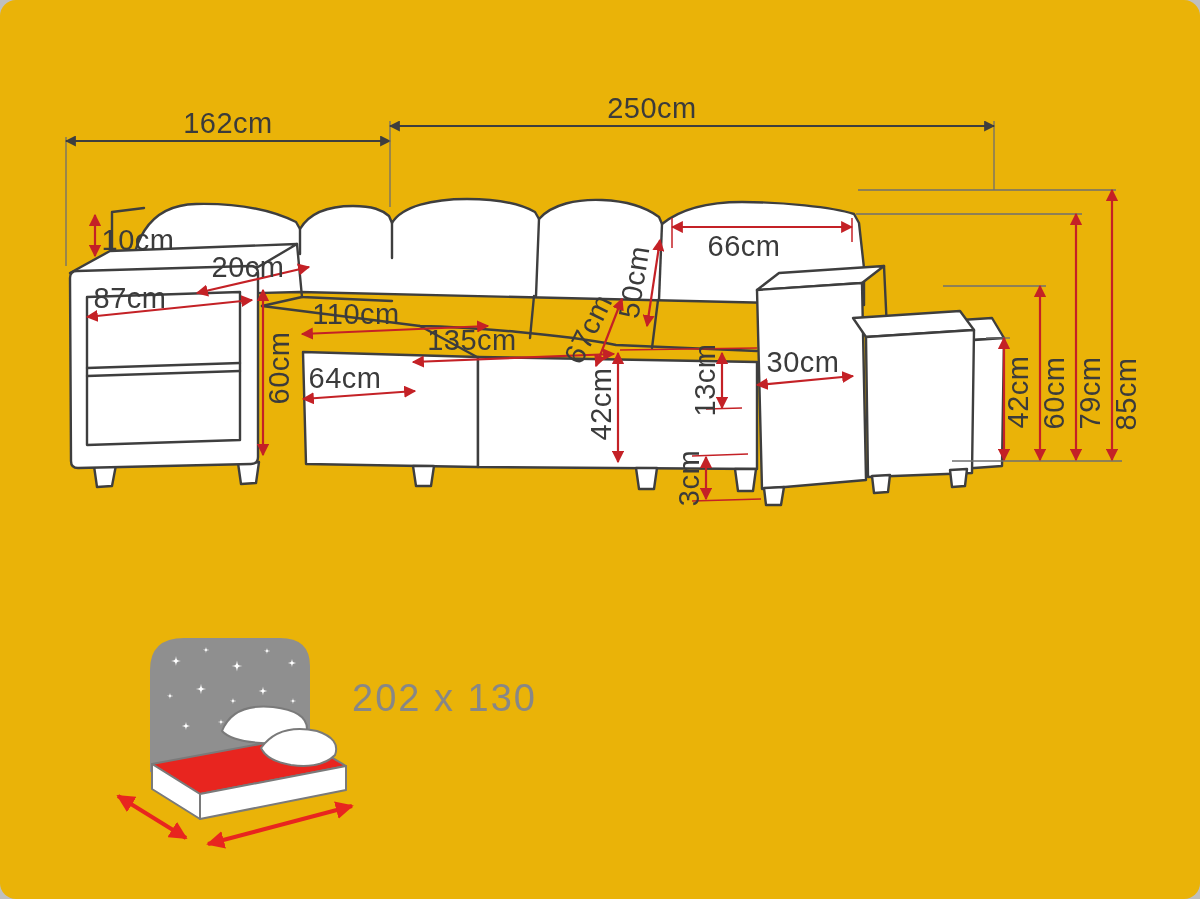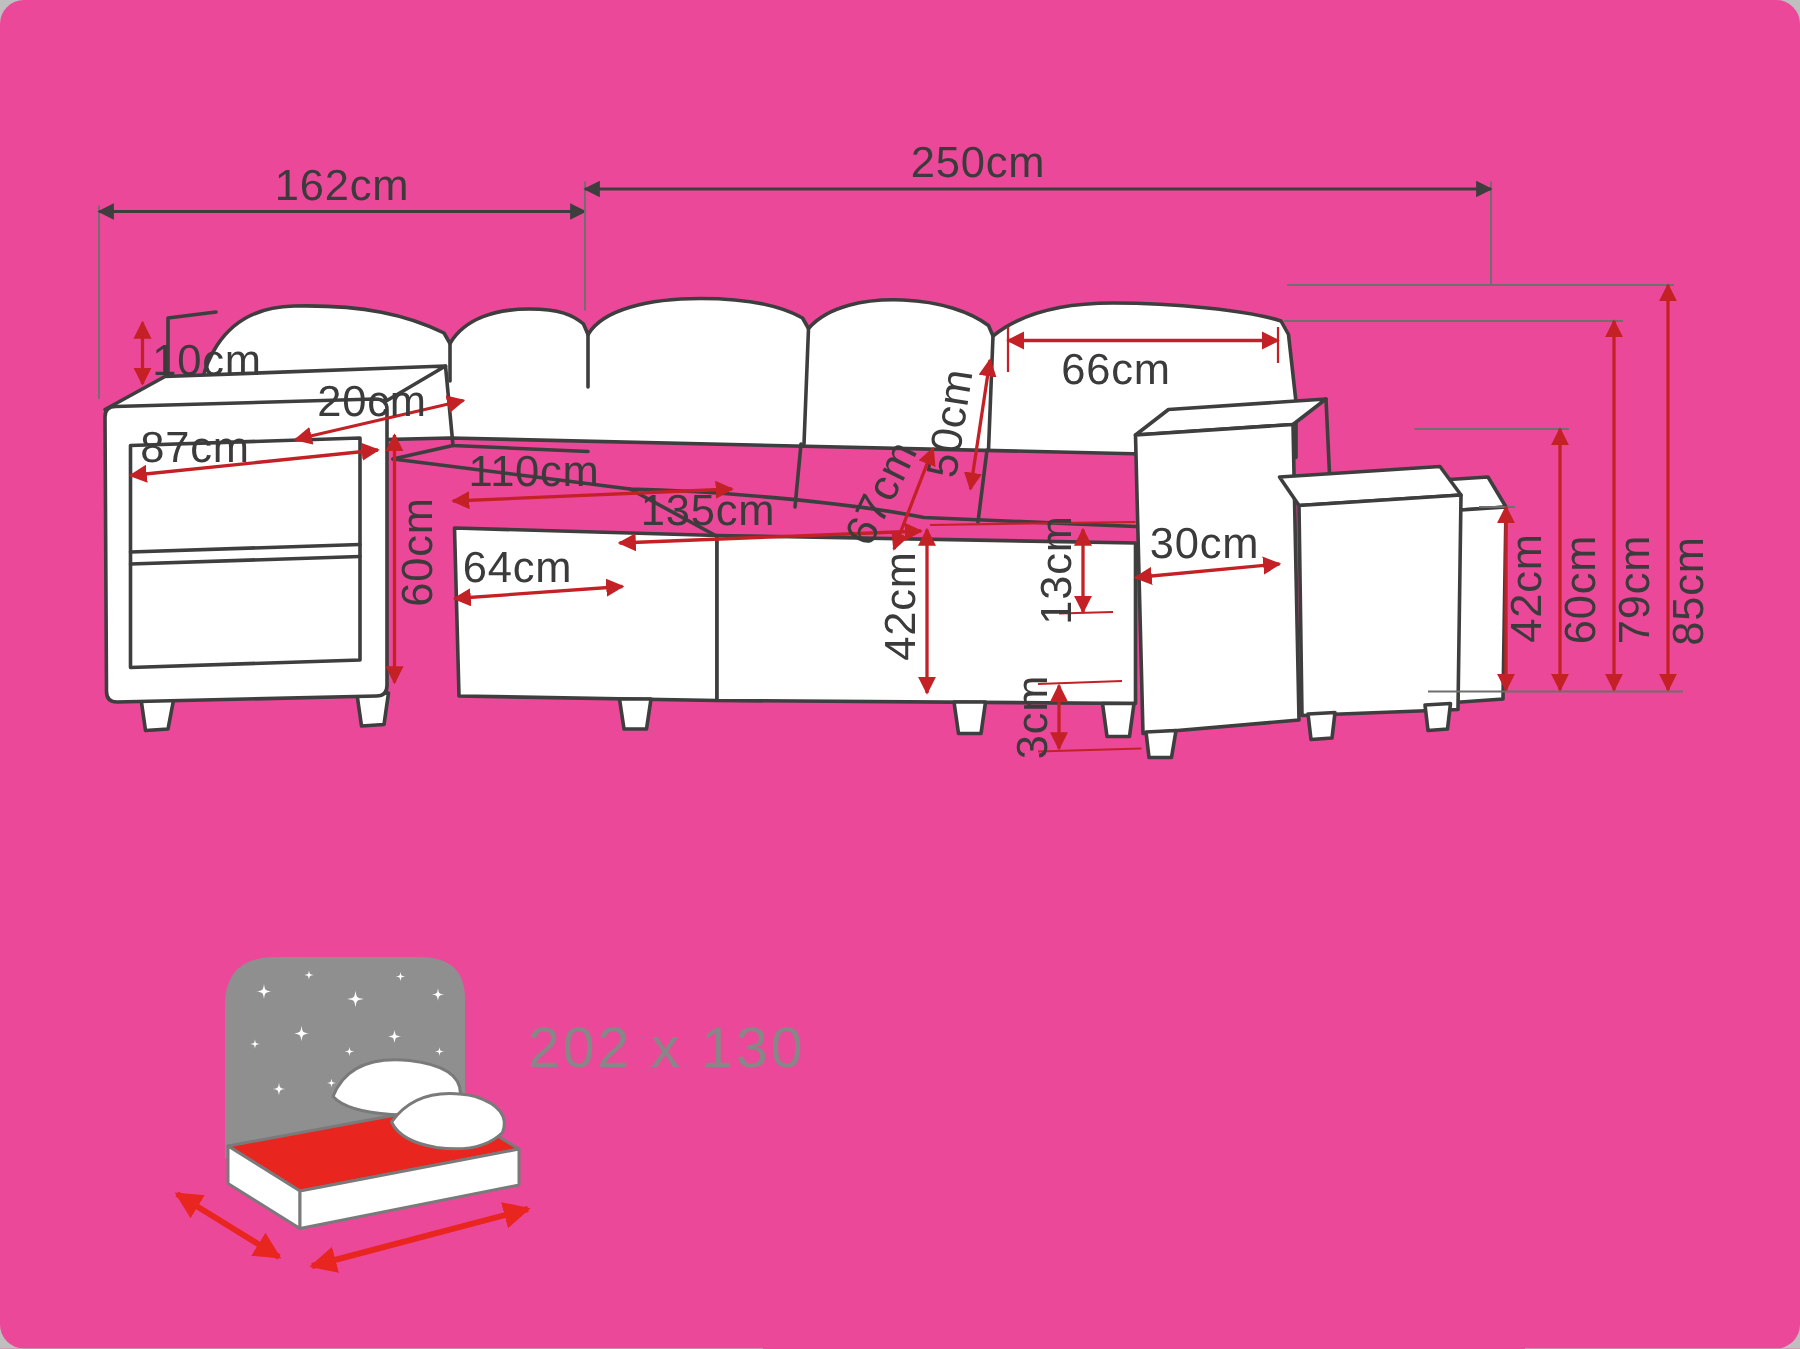--- a/index.html
+++ b/index.html
@@ -1,18 +1,18 @@
 <!DOCTYPE html>
 <html><head>
 <meta charset="utf-8">
 <style>
   html,body{margin:0;padding:0;background:#bfbfbf;}
   .canvas{
     width:1200px;height:899px;
-    background:#ec4899;
+    background:#eab308;
     border-radius:16px;
     overflow:hidden;
     position:relative;
     font-family:"Liberation Sans",sans-serif;
   }
   svg{display:block;}
   .out  {stroke:#3e3e3e;stroke-width:2.4;fill:none;stroke-linejoin:round;stroke-linecap:round;}
   .outf {stroke:#3e3e3e;stroke-width:2.4;fill:#ffffff;stroke-linejoin:round;stroke-linecap:round;}
   .dim  {stroke:#c42126;stroke-width:2.2;fill:none;}
   .dimthin{stroke:#c42126;stroke-width:1.5;fill:none;}

